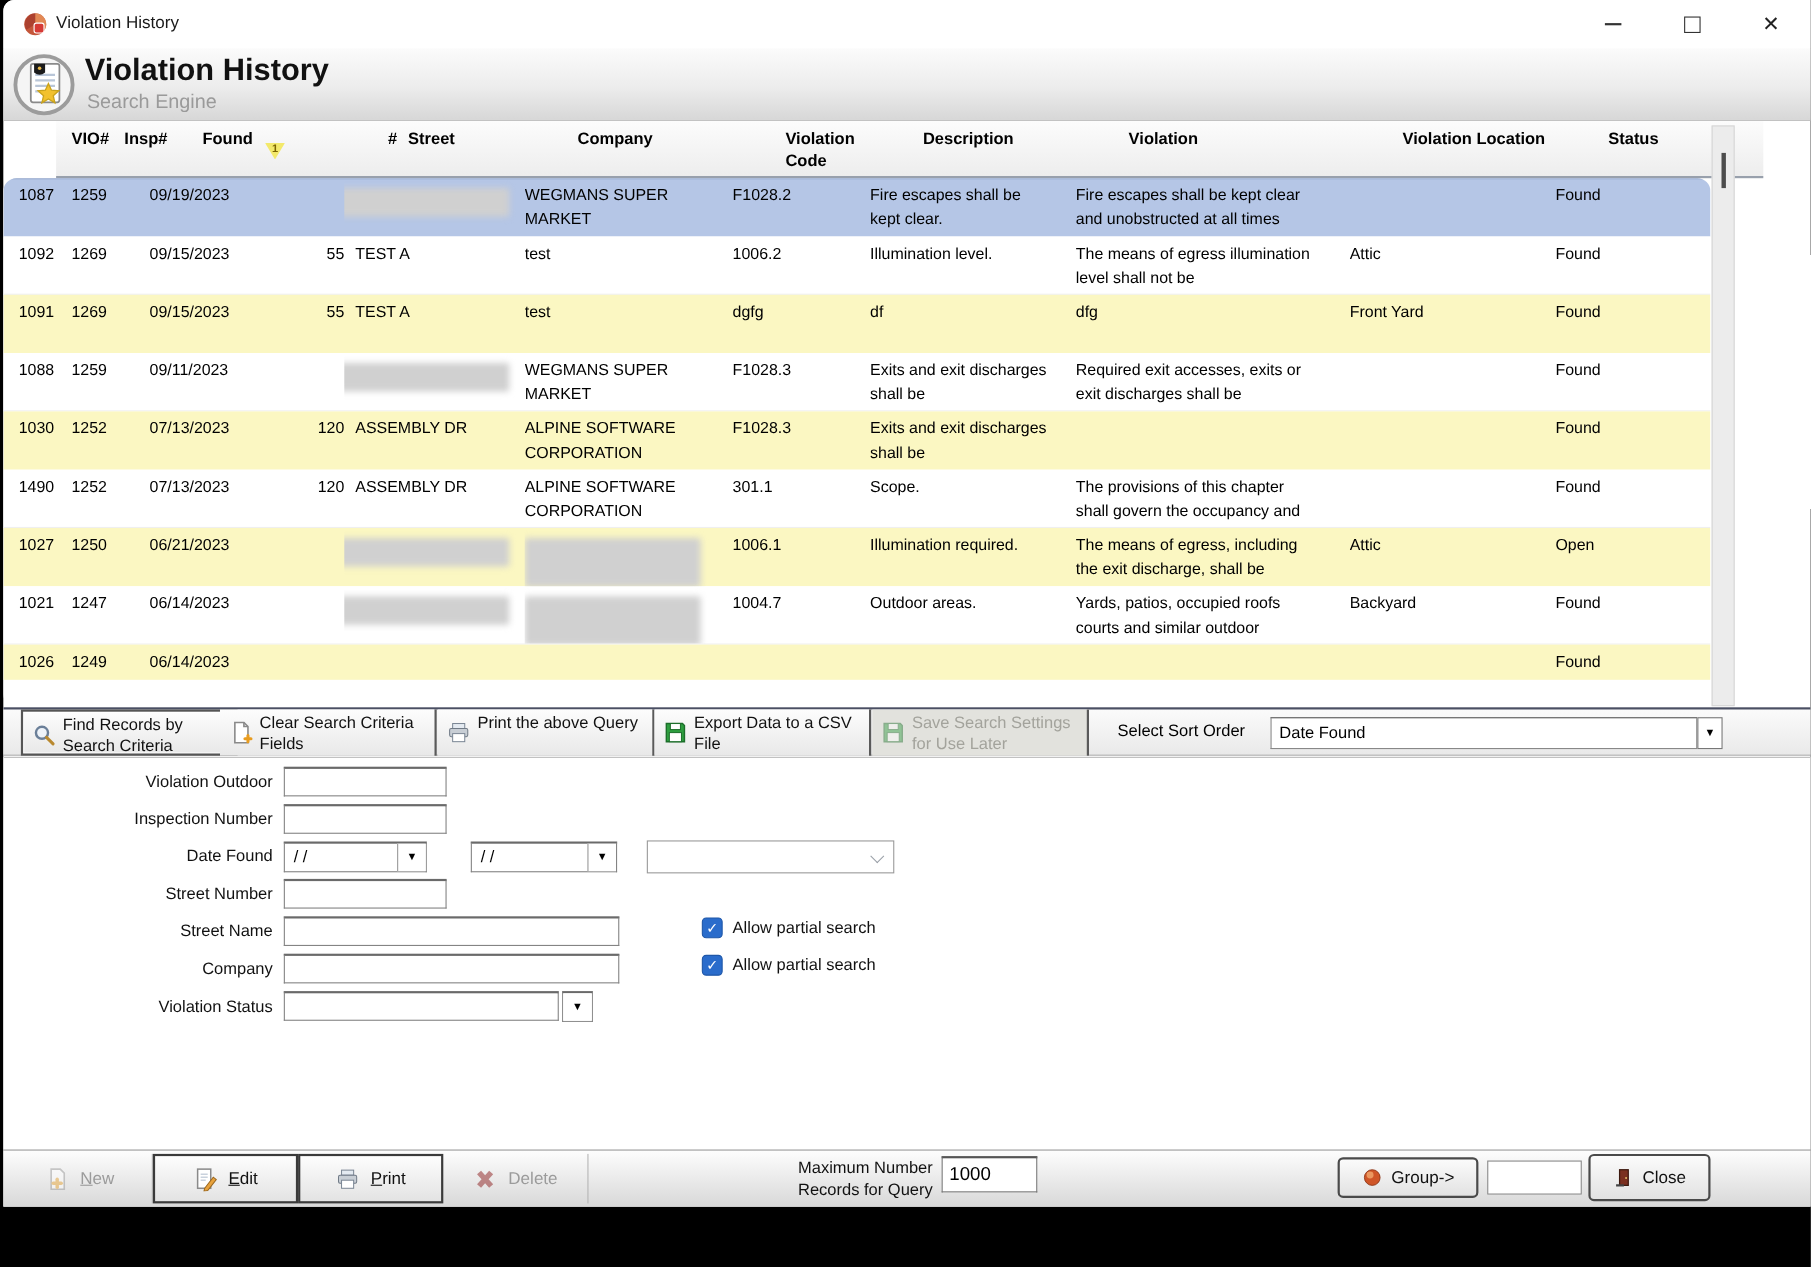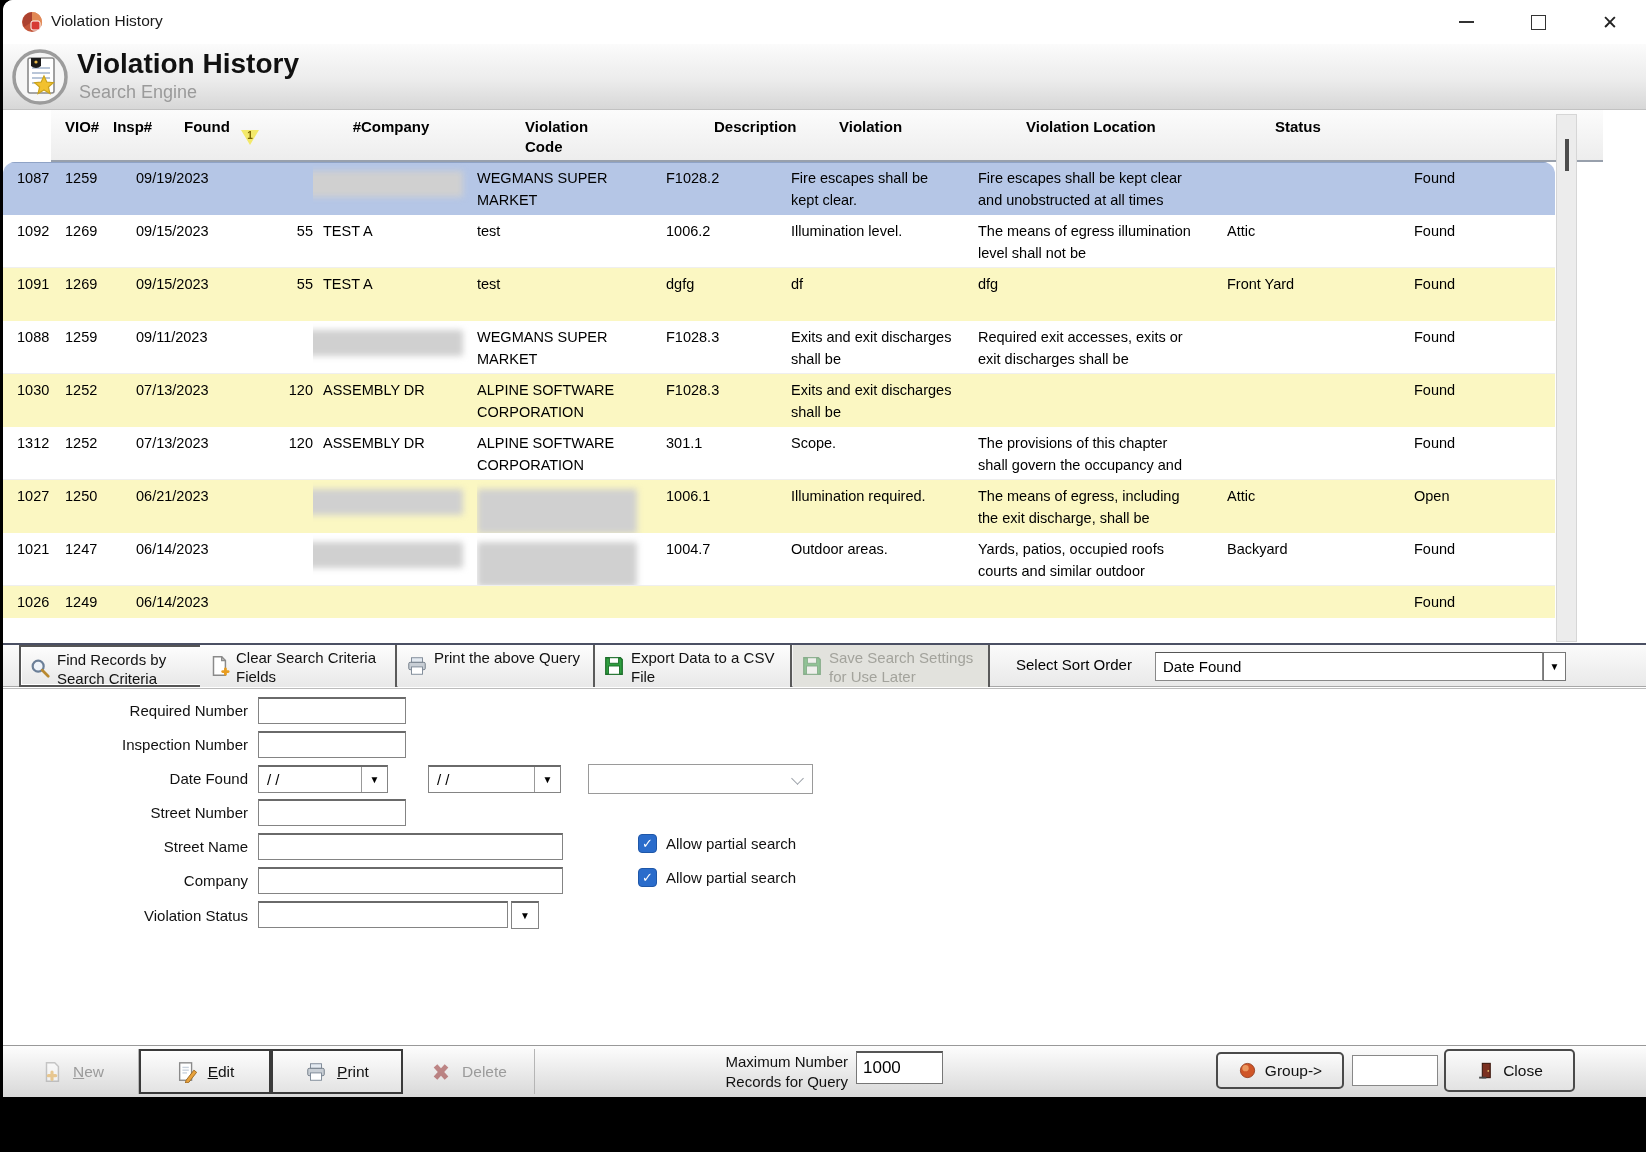--- a/index.html
+++ b/index.html
@@ -109,21 +109,21 @@
                font-size:15px; line-height:1.35; color:#111; }
   .max-input { position:absolute; left:853px; top:5px; width:87px; height:33px; background:#fff;
                border:1px solid #777; border-top:2px solid #555; font-size:17px; padding-left:6px; font-family:inherit; }
   .pill-btn { position:absolute; top:6px; height:37px; border:2px solid #4a4a4a; border-radius:5px;
               background:linear-gradient(#fbfbfb,#e2e2e2); display:flex; align-items:center;
               justify-content:center; gap:8px; font-size:15.5px; color:#111; }
   .pill-btn svg { width:19px; height:19px; }
   .group-btn { left:1213px; width:128px; }
   .blank-box { position:absolute; left:1349px; top:9px; width:86px; height:31px; background:#fff;
                border:1px solid #888; }
-  .close-btn { left:1441px; width:131px; top:3px; height:43px; }
+  .close-btn { left:1441px; width:111px; top:3px; height:43px; }
 </style>
 </head>
 <body>
 
 <div class="window">
 
   <div class="titlebar">
     <svg class="app-icon" viewBox="0 0 24 24">
       <circle cx="12" cy="12" r="10" fill="#c4563a"></circle>
       <path d="M12 2 a10 10 0 0 1 8 16 L12 12 Z" fill="#e8925a" opacity="0.85"></path>
@@ -157,20 +157,21 @@
   </div>
 
   <div class="thead grid-cols">
     <div class="th c-vio">VIO#</div>
     <div class="th c-insp">Insp#</div>
     <div class="th c-found">
       <span>Found</span>
       <div class="sort-badge">1</div>
     </div>
     <div class="th c-num">#</div>
+    <div class="th c-street">Street</div>
     <div class="th c-company">Company</div>
     <div class="th c-code"><span>Violation Code</span></div>
     <div class="th c-desc">Description</div>
     <div class="th c-violation">Violation</div>
     <div class="th c-location">Violation Location</div>
     <div class="th c-status">Status</div>
   </div>
 
   <div class="tbody">
       <div class="trow grid-cols selected">
@@ -236,21 +237,21 @@
         <div class="td c-num">120</div>
         <div class="td c-street">ASSEMBLY DR</div>
         <div class="td c-company">ALPINE SOFTWARE CORPORATION</div>
         <div class="td c-code">F1028.3</div>
         <div class="td c-desc">Exits and exit discharges shall be</div>
         <div class="td c-violation"></div>
         <div class="td c-location"></div>
         <div class="td c-status">Found</div>
       </div>
       <div class="trow grid-cols white">
-        <div class="td c-vio">1312</div>
+        <div class="td c-vio">1490</div>
         <div class="td c-insp">1252</div>
         <div class="td c-found">07/13/2023</div>
         <div class="td c-num">120</div>
         <div class="td c-street">ASSEMBLY DR</div>
         <div class="td c-company">ALPINE SOFTWARE CORPORATION</div>
         <div class="td c-code">301.1</div>
         <div class="td c-desc">Scope.</div>
         <div class="td c-violation">The provisions of this chapter shall govern the occupancy and</div>
         <div class="td c-location"></div>
         <div class="td c-status">Found</div>
@@ -350,21 +351,21 @@
         <rect x="6" y="12" width="12" height="9" fill="#fff" stroke="#1c6e2a"></rect>
       </svg>
       <span>Save Search Settings for Use Later</span>
     </div>
     <div class="sort-label">Select Sort Order</div>
     <div class="sort-combo">Date Found</div>
     <div class="sort-arrow">▼</div>
   </div>
 
   <div class="form-area">
-    <div class="flabel" style="top:13px;">Required Number</div>
+    <div class="flabel" style="top:13px;">Violation Outdoor</div>
     <input class="finput" style="left: 255px; top: 8px; width: 148px;">
 
     <div class="flabel" style="top:47px;">Inspection Number</div>
     <input class="finput" style="left: 255px; top: 42px; width: 148px;">
 
     <div class="flabel" style="top:81px;">Date Found</div>
     <div class="combo" style="left:255px; top:76px; width:130px;">
       <span class="cval">/ /</span>
       <span class="cbtn">▼</span>
     </div>

